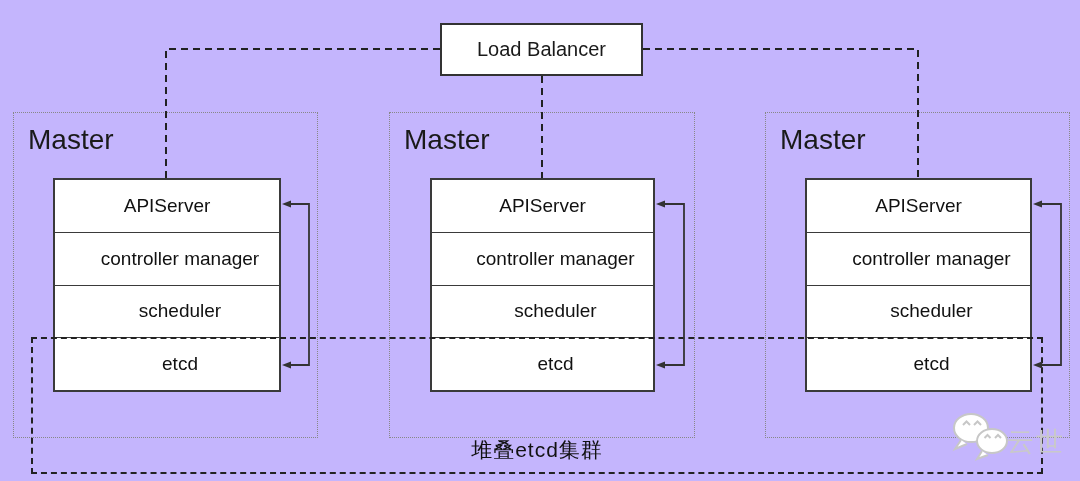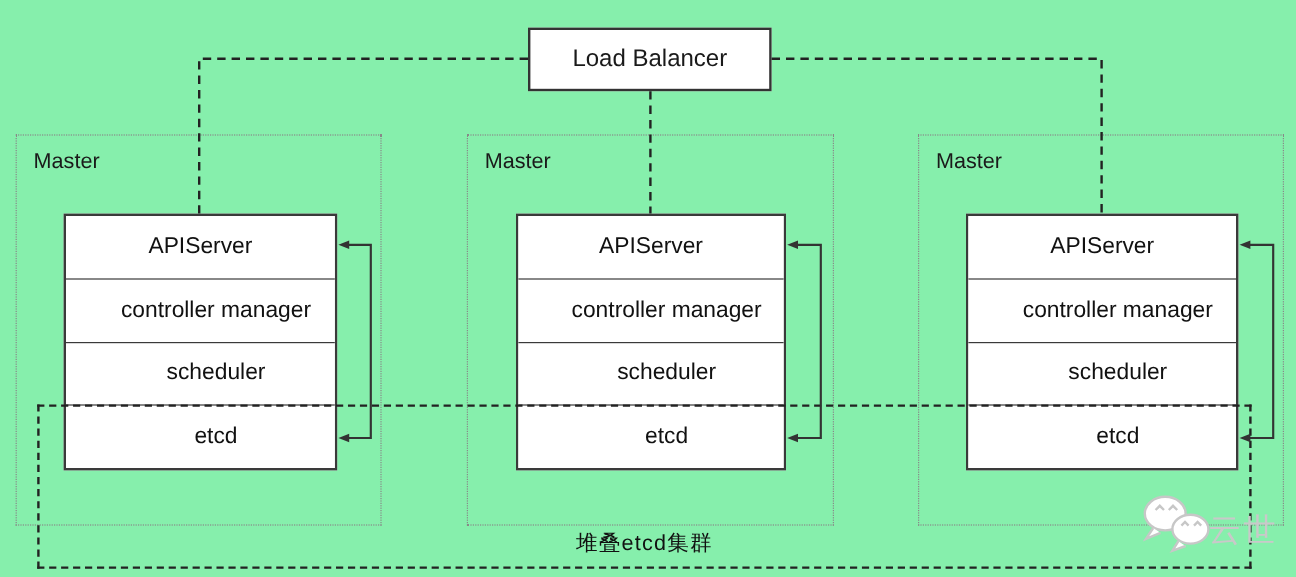--- a/index.html
+++ b/index.html
@@ -1,55 +1,55 @@
 <!DOCTYPE html>
 <html><head>
 <meta charset="utf-8">
 <style>
   * { margin: 0; padding: 0; box-sizing: border-box; }
   body { background: #ffffff; font-family: "Liberation Sans", sans-serif; }
   .canvas {
     position: relative; width: 1080px; height: 481px;
-    background: #86efac; overflow: hidden;
+    background: #c4b5fd; overflow: hidden;
     color: #1a1a1a;
   }
   .lb-box {
     position: absolute; left: 440px; top: 23px; width: 203px; height: 53px;
     border: 2px solid #333; background: #fff; z-index: 4;
     display: flex; align-items: center; justify-content: center;
     font-size: 20px; color: #1a1a1a;
   }
   .master {
     position: absolute; top: 112px; height: 326px;
     border: 1.5px dotted #888; background: transparent; z-index: 1;
   }
   .m1 { left: 13px;  width: 305px; }
   .m2 { left: 389px; width: 306px; }
   .m3 { left: 765px; width: 305px; }
-  .mlabel { padding: 11px 0 0 14px; font-size: 18px; color: #1a1a1a; }
+  .mlabel { padding: 11px 0 0 14px; font-size: 28px; color: #1a1a1a; }
   .stack {
     position: absolute; top: 178px; height: 214px;
     border: 2px solid #3a3a3a; background: #fff; z-index: 2;
     display: flex; flex-direction: column;
   }
   .s1 { left: 53px;  width: 228px; }
   .s2 { left: 430px; width: 225px; }
   .s3 { left: 805px; width: 227px; }
   .row {
     flex: 1; display: flex; align-items: center; justify-content: center;
     font-size: 19px; color: #111; background: #fff;
   }
   .row + .row { border-top: 1.5px solid #3a3a3a; padding-left: 26px; }
   .etcd-cluster-box {
     position: absolute; left: 31px; top: 337px; width: 1012px; height: 137px;
     border: 2px dashed #222; background: transparent; z-index: 3;
   }
   .cluster-label {
     position: absolute; left: 0; right: 0; bottom: 8px;
-    text-align: center; font-size: 18px; color: #111; letter-spacing: 1px;
+    text-align: center; font-size: 21px; color: #111; letter-spacing: 1px;
   }
   .overlay {
     position: absolute; left: 0; top: 0; width: 1080px; height: 481px;
     z-index: 5; pointer-events: none;
   }
 </style>
 </head>
 <body>
 
 <div class="canvas">

